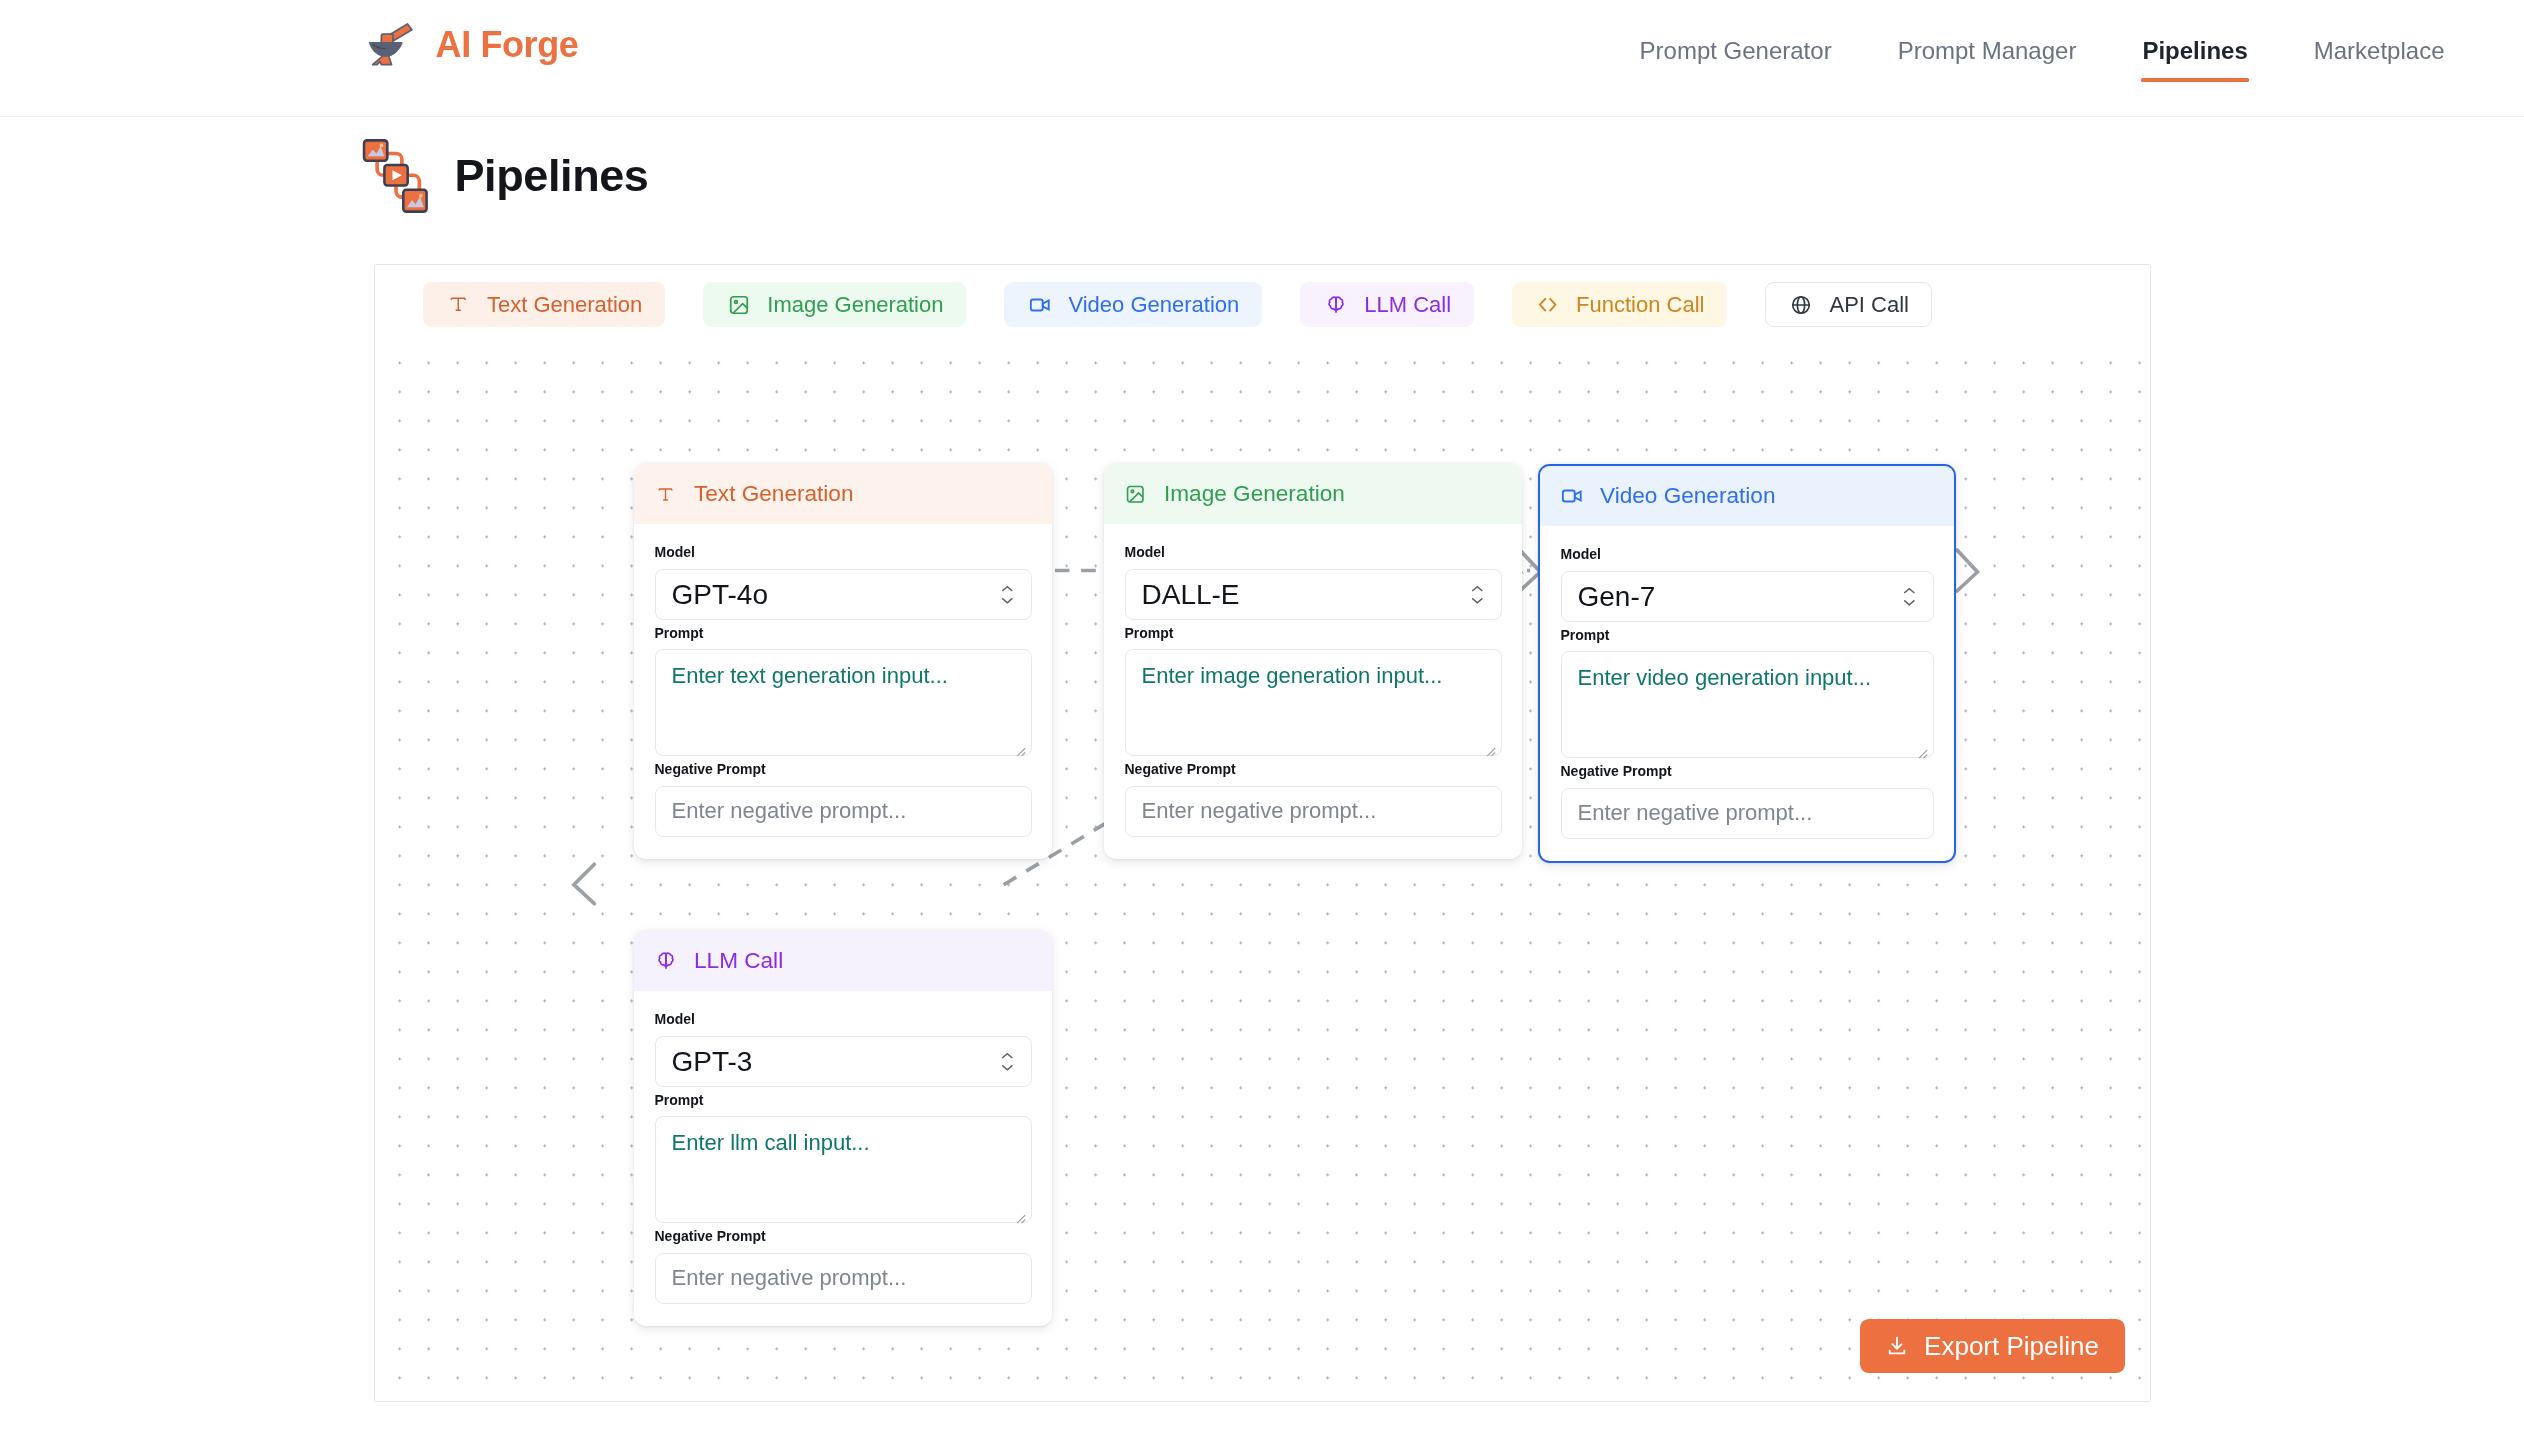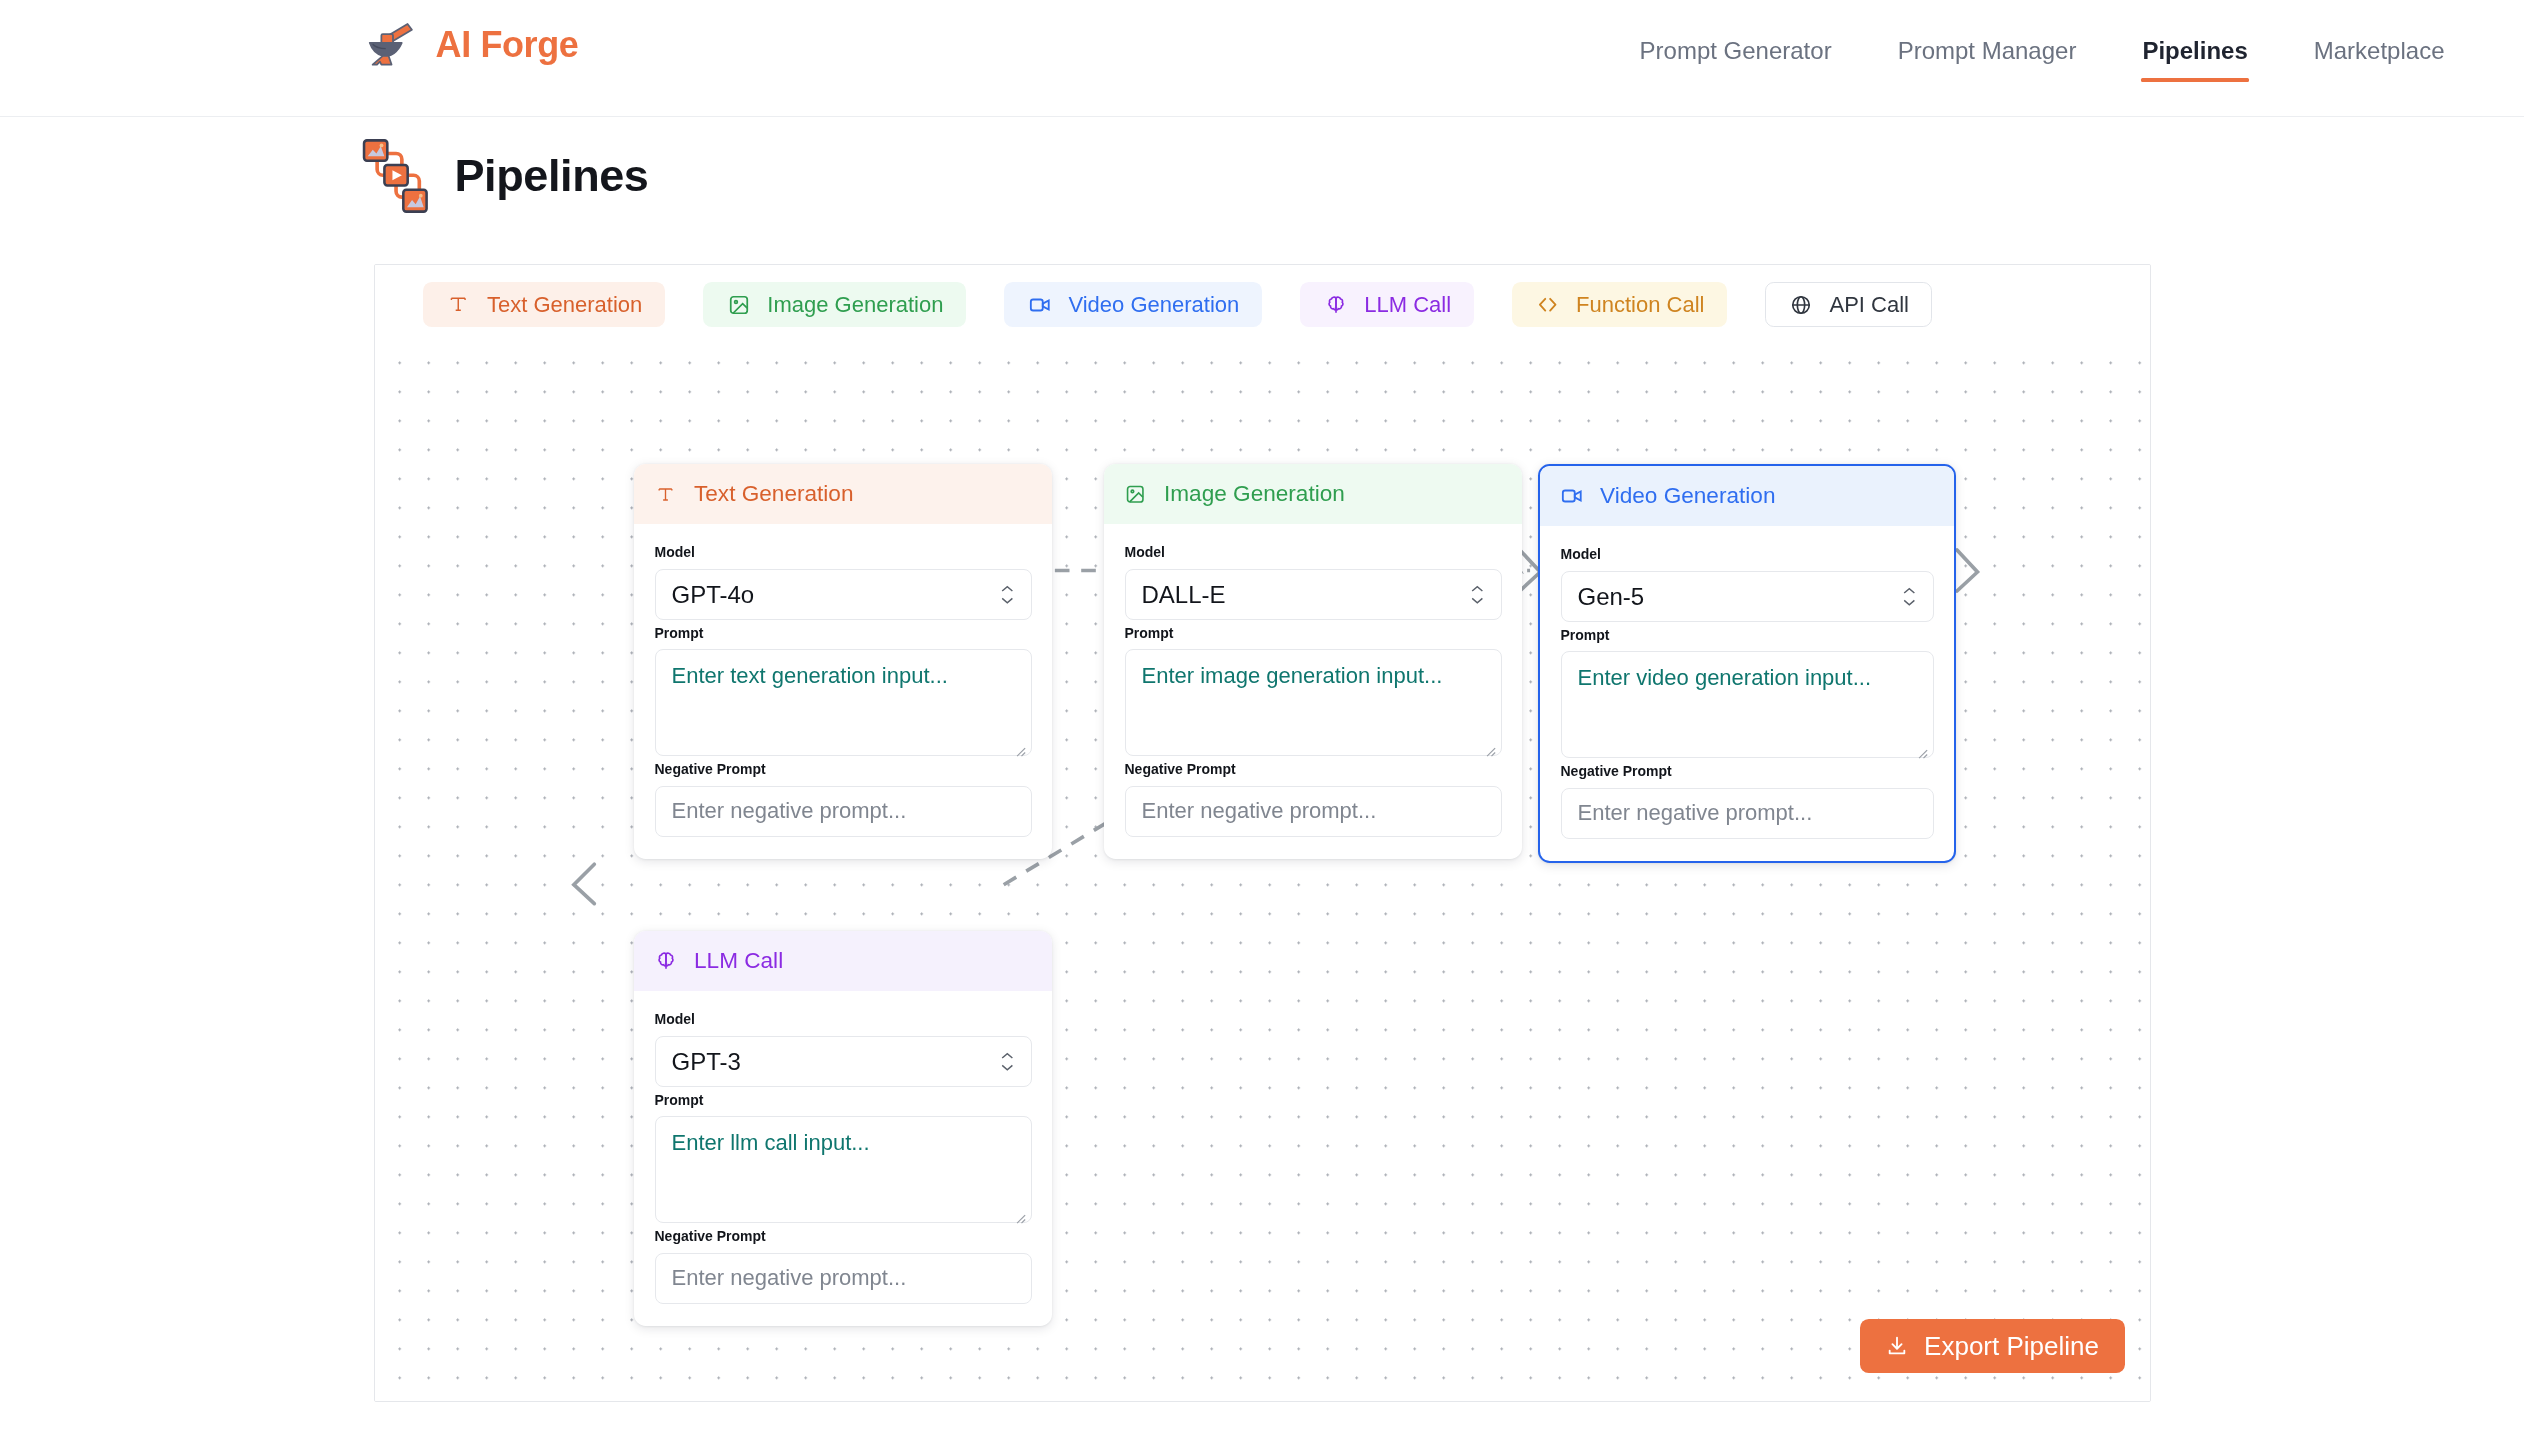--- a/index.html
+++ b/index.html
@@ -184,21 +184,21 @@
 
   .select-box {
     position: relative;
     height: 51px;
     border: 1.5px solid #e6e8ec;
     border-radius: 8px;
     background: #ffffff;
     display: flex;
     align-items: center;
     padding: 0 16px;
-    font-size: 24px;
+    font-size: 28px;
     color: #12151b;
     cursor: pointer;
   }
   .select-chevrons {
     position: absolute;
     right: 16px; top: 50%;
     transform: translateY(-50%);
     display: flex; flex-direction: column; align-items: center; gap: 3.7px;
     color: #5b616b;
   }
@@ -471,21 +471,21 @@
           <svg width="22" height="22" viewBox="0 0 24 24" fill="none" stroke="currentColor" stroke-width="2">
             <rect x="2" y="6" width="13" height="12" rx="2.5"></rect>
             <path d="M15 10.5 L21.5 7 V17 L15 13.5 Z"></path>
           </svg>
         </span>
         <span>Video Generation</span>
       </div>
       <div class="node-body">
         <div class="field-label">Model</div>
         <div class="select-box">
-          <span>Gen-5</span>
+          <span>Gen-7</span>
           <span class="select-chevrons">
             <svg width="14.6" height="8" viewBox="0 0 20 11" fill="none" stroke="currentColor" stroke-width="2">
                 <polyline points="3,8 10,2 17,8"></polyline>
               </svg>
             <svg width="14.6" height="8" viewBox="0 0 20 11" fill="none" stroke="currentColor" stroke-width="2">
                 <polyline points="3,3 10,9 17,3"></polyline>
               </svg>
           </span>
         </div>
         <div class="field-label">Prompt</div>

